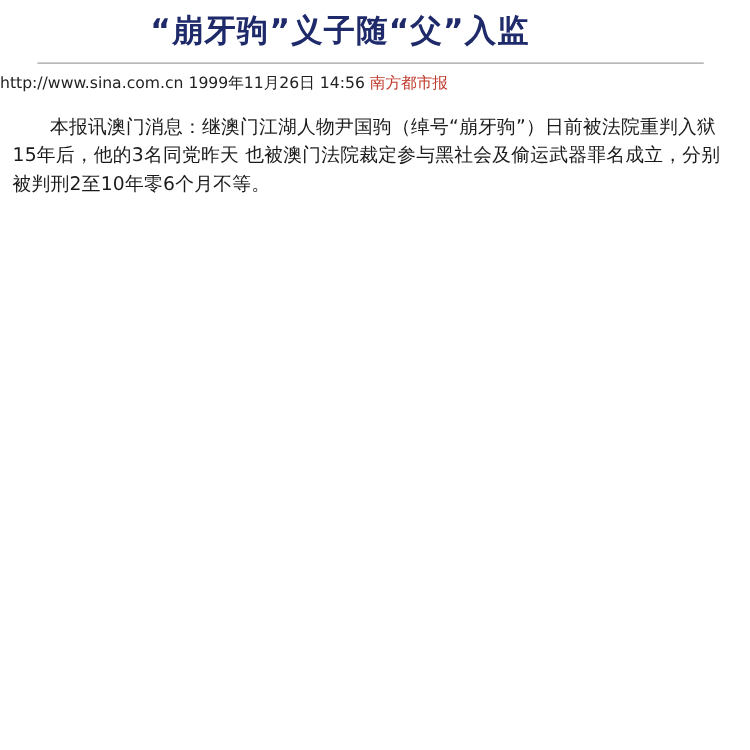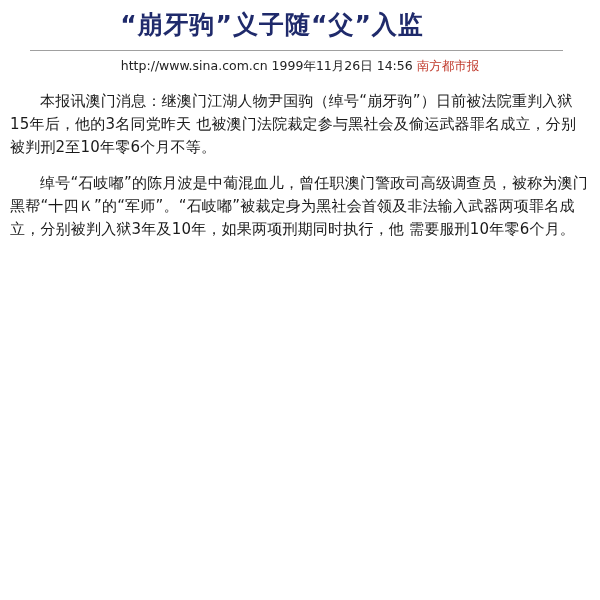--- a/index.html
+++ b/index.html
@@ -2,34 +2,33 @@
 <html><head>
 <meta charset="utf-8">
 <style>
   html, body { margin: 0; padding: 0; background: #ffffff; }
   body { width: 600px; height: 600px; overflow: hidden; position: relative;
          font-family: "DejaVu Sans", "Liberation Sans", sans-serif; color: #1a1a1a; }
   .title { position: absolute; top: 8px; left: 0; width: 544px; text-align: center;
            font-size: 25px; font-weight: bold; color: #1f2a6b; letter-spacing: 1px; }
   .divider { position: absolute; top: 50px; left: 30px; width: 533px; height: 0;
              border-top: 1px solid #a0a0a0; }
-  .meta { position: absolute; top: 58px; left: 0; width: 600px; text-align: center;
+  .meta { position: absolute; top: 58px; left: 0; width: 600px; 
           font-size: 12.5px; color: #222; }
   .meta .source { color: #c0392b; }
   .article { position: absolute; top: 90px; left: 10px; width: 580px; }
   .para { font-size: 15px; line-height: 23px; margin: 0 0 13px 0; text-indent: 30px;
           letter-spacing: 0.2px; color: #1a1a1a; }
 </style>
 </head>
 <body>
 
 <div class="title">“崩牙驹”义子随“父”入监</div>
 <div class="divider"></div>
 <div class="meta">
   <span>http://www.sina.com.cn</span>
   <span>1999年11月26日 14:56</span>
   <span class="source">南方都市报</span>
 </div>
 
 <div class="article">
   <p class="para">本报讯澳门消息：继澳门江湖人物尹国驹（绰号“崩牙驹”）日前被法院重判入狱15年后，他的3名同党昨天 也被澳门法院裁定参与黑社会及偷运武器罪名成立，分别被判刑2至10年零6个月不等。</p>
-  <p class="para">绰号“石岐嘟”的陈月波是中葡混血儿，曾任职澳门警政司高级调查员，被称为澳门黑帮“十四Ｋ”的“军师”。“石岐嘟”被裁定身为黑社会首领及非法输入武器两项罪名成立，分别被判入狱3年及10年，如果两项刑期同时执行，他 需要服刑10年零6个月。</p>
 </div>
 
 </body></html>

